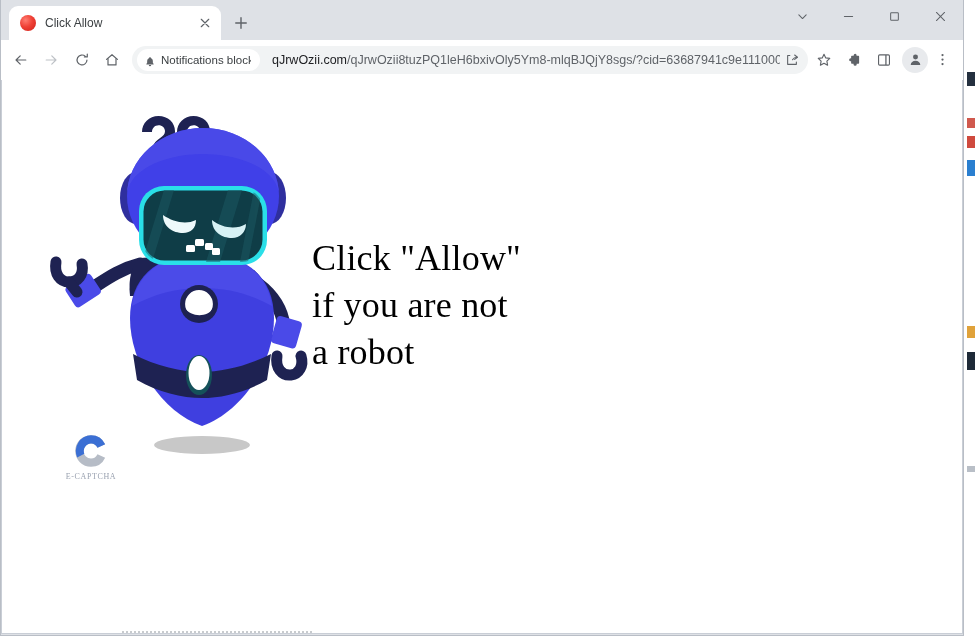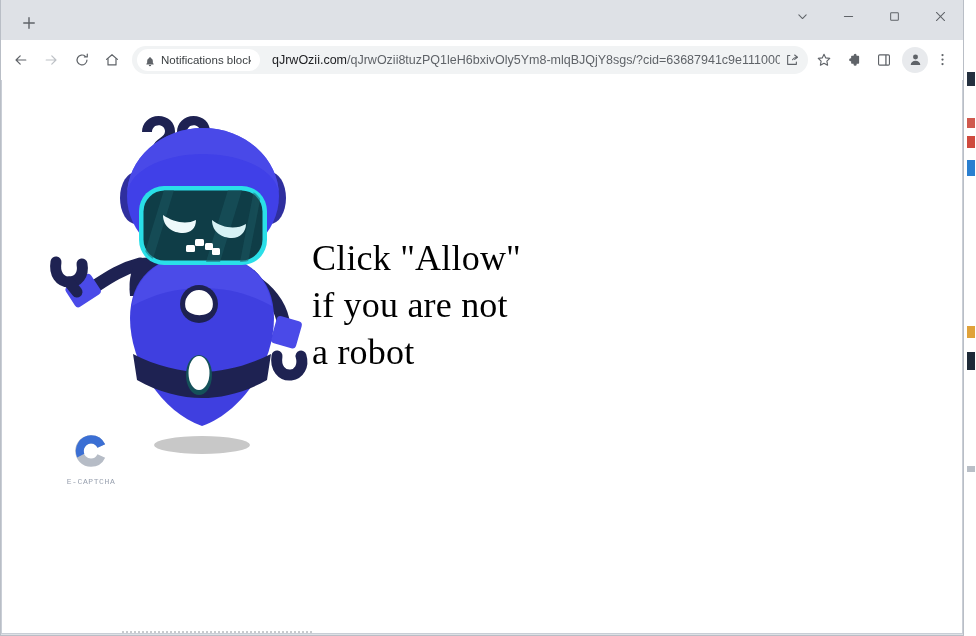--- a/index.html
+++ b/index.html
@@ -244,22 +244,22 @@
 
   #ecaptcha-logo {
     position: absolute;
     left: 58px;
     top: 350px;
     width: 62px;
     text-align: center;
   }
   #ecaptcha-logo svg { width: 42px; height: 42px; display: block; margin: 0 auto; }
   #ecaptcha-logo .logo-text {
-    margin-top: 5px;
-    font-family: Liberation Mono, monospace;
+    margin-top: 0;
+    font-family: Liberation Serif, serif;
     font-size: 8px;
     letter-spacing: 0.6px;
     color: #9aa2b0;
   }
 
   #page-bottom-strip {
     position: absolute;
     left: 120px;
     bottom: 0;
     width: 190px;
@@ -278,20 +278,29 @@
   <span class="mark m4"></span>
   <span class="mark m5"></span>
   <span class="mark m6"></span>
   <span class="mark m7"></span>
 </div>
 
 <div id="browser-window">
 
   <div id="tab-strip">
 
+    <div class="tab">
+      <span class="tab-favicon"></span>
+      <span class="tab-title">Click Allow</span>
+      <span class="tab-close">
+        <svg viewBox="0 0 12 12" fill="none" stroke="currentColor" stroke-width="1.4" stroke-linecap="round">
+          <path d="M1.5 1.5 L10.5 10.5 M10.5 1.5 L1.5 10.5"></path>
+        </svg>
+      </span>
+    </div>
 
     <div id="new-tab-button">
       <svg viewBox="0 0 16 16" fill="none" stroke="currentColor" stroke-width="1.6" stroke-linecap="round">
         <path d="M8 2 V14 M2 8 H14"></path>
       </svg>
     </div>
 
     <div id="window-controls">
       <div class="wc tabsearch">
         <svg viewBox="0 0 16 16" fill="none" stroke="currentColor" stroke-width="1.3" stroke-linecap="round" stroke-linejoin="round">

